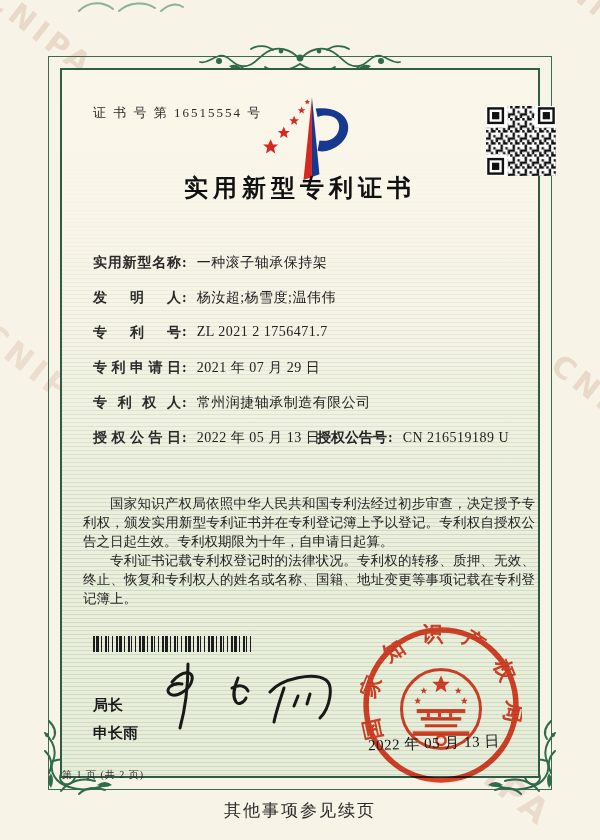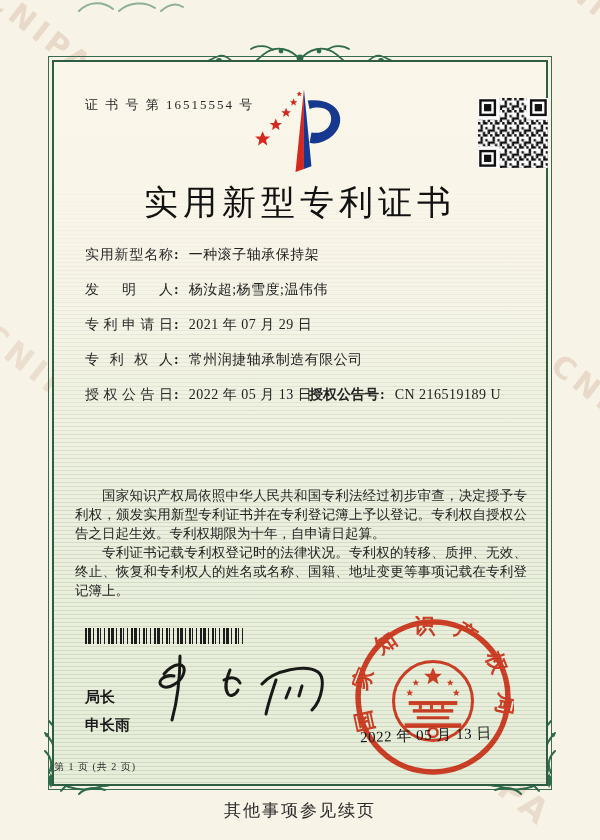--- a/index.html
+++ b/index.html
@@ -11,48 +11,48 @@
   }
   
   .wm{
     position:absolute;font-family:"DejaVu Sans",sans-serif;font-weight:700;
     letter-spacing:5px;color:rgba(199,162,136,0.32);transform:rotate(38deg);
     pointer-events:none;white-space:nowrap;
   }
   
   .frame{
     position:absolute;left:48px;top:56px;width:504px;height:734px;
-    border:1px solid #3a6b4f;padding:3px;box-sizing:border-box;
+    border:1px solid #3a6b4f;padding:11px;box-sizing:border-box;
   }
   .frame-inner{
     position:relative;width:100%;height:100%;box-sizing:border-box;
     border:2px solid #2e5d43;
     background-image:
       linear-gradient(180deg,#faf6ea 0%,rgba(250,246,234,0.9) 18%,rgba(250,246,234,0.35) 42%,rgba(250,246,234,0) 65%),
       repeating-linear-gradient(180deg,rgba(128,166,136,0.25) 0 1px,rgba(128,166,136,0) 1px 4px),
       linear-gradient(180deg,#f7f3e6 0%,#eef0df 45%,#e7edd9 100%);
   }
   .ornament-top{position:absolute;top:-15px;left:50%;transform:translateX(-50%);width:210px;height:36px;}
   .ornament-corner{position:absolute;width:92px;height:92px;}
   .ornament-corner.bl{left:-10px;bottom:-10px;}
   .ornament-corner.br{right:-10px;bottom:-10px;transform:scaleX(-1);}
   .ornament-edge{position:absolute;left:26px;top:-58px;width:110px;height:14px;opacity:.8;}
   
   .cert-no{position:absolute;left:31px;top:34px;font-size:13px;letter-spacing:2px;color:#2a2a2a;}
   .logo{position:absolute;left:188px;top:24px;width:122px;height:92px;}
   .qr{position:absolute;left:424px;top:36px;width:70px;height:70px;}
   .title{
-    position:absolute;left:0;top:118px;width:100%;text-align:center;
-    font-size:34px;font-weight:400;letter-spacing:5px;color:#111;
+    position:absolute;left:0;top:102px;width:100%;text-align:center;
+    font-size:24px;font-weight:700;letter-spacing:5px;color:#111;
   }
   .fields{position:absolute;left:31px;top:184px;right:24px;font-size:14px;color:#222;}
   .field-row{height:35px;position:relative;}
   .flabel{
     display:inline-block;width:88px;text-align:justify;text-align-last:justify;
-    vertical-align:top;font-weight:400;color:#2a2a2a;
+    vertical-align:top;font-weight:700;color:#2a2a2a;
   }
   .fcolon{display:inline-block;font-weight:600;margin-left:1px;}
   .fvalue{margin-left:10px;letter-spacing:.5px;margin-top:12px;}
   .col2{position:absolute;left:224px;top:0;}
   .paras{
     position:absolute;left:21px;top:424px;width:452px;
     font-size:13.5px;line-height:19px;text-align:justify;color:#242424;
   }
   .paras p{margin:0;text-indent:2em;}
   .barcode{
@@ -208,20 +208,23 @@
     <div class="title">实用新型专利证书</div>
 
     <div class="fields">
       <div class="field-row">
         <span class="flabel">实用新型名称</span><span class="fcolon">:</span><span class="fvalue">一种滚子轴承保持架</span>
       </div>
       <div class="field-row">
         <span class="flabel">发明人</span><span class="fcolon">:</span><span class="fvalue">杨汝超;杨雪度;温伟伟</span>
       </div>
       <div class="field-row">
+        <span class="flabel">专利号</span><span class="fcolon">:</span><span class="fvalue">ZL 2021 2 1756471.7</span>
+      </div>
+      <div class="field-row">
         <span class="flabel">专利申请日</span><span class="fcolon">:</span><span class="fvalue">2021 年 07 月 29 日</span>
       </div>
       <div class="field-row">
         <span class="flabel">专利权人</span><span class="fcolon">:</span><span class="fvalue">常州润捷轴承制造有限公司</span>
       </div>
       <div class="field-row">
         <span class="flabel">授权公告日</span><span class="fcolon">:</span><span class="fvalue">2022 年 05 月 13 日</span>
         <span class="col2">
           <span style="font-weight:600;">授权公告号</span><span class="fcolon">:</span><span class="fvalue">CN 216519189 U</span>
         </span>

